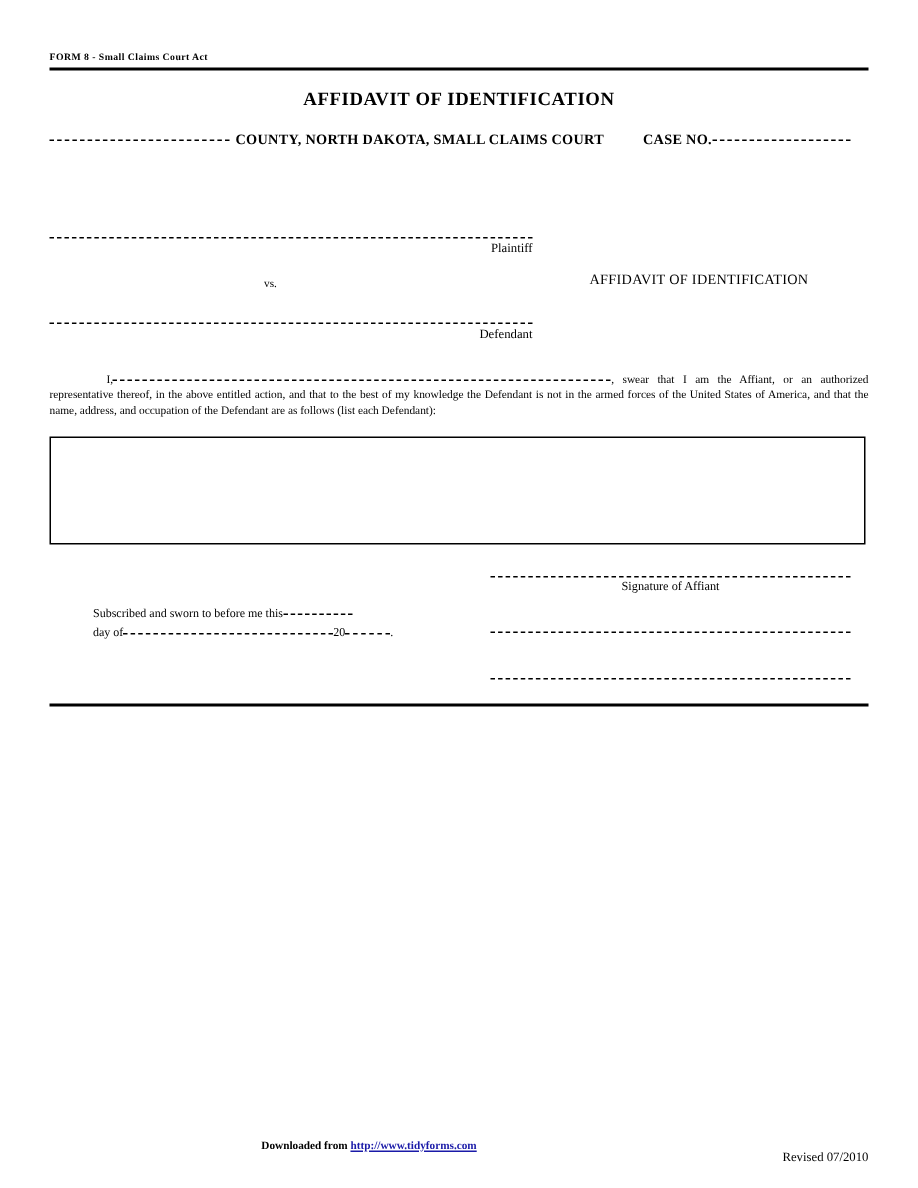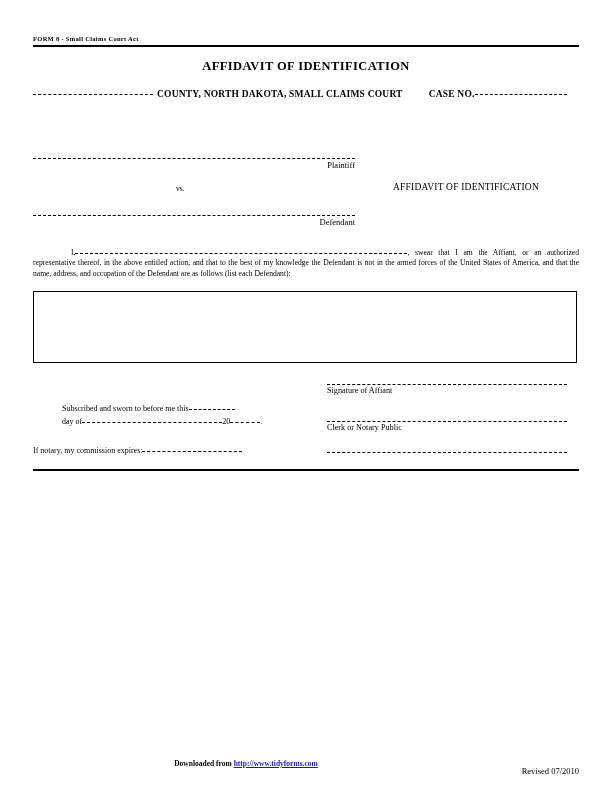--- a/index.html
+++ b/index.html
@@ -153,21 +153,21 @@
     height: 0;
   }
   .sig-rule.affiant { top: 384px; }
   .sig-rule.clerk   { top: 421px; }
   .sig-rule.county  { top: 452px; }
 
   .sig-label {
     position: absolute;
     left: 327px;
     width: 240px;
-    text-align: left;
+    text-align: center;
     font-size: 8.2px;
     white-space: nowrap;
   }
   .sig-label.affiant { top: 386px; }
   .sig-label.clerk   { top: 423px; }
   .sig-label.county  { top: 447px; text-align: right; }
 
   
   .notary-block {
     position: absolute;
@@ -275,25 +275,21 @@
 
   <div class="sig-rule affiant"></div>
   <div class="sig-label affiant">Signature of Affiant</div>
 
   <div class="notary-block">
     <span>Subscribed and sworn to before me this</span><span class="b-short"></span><br>
     <span>day of</span><span class="b-long"></span><span>20</span><span class="b-year"></span><span>.</span>
   </div>
 
   <div class="sig-rule clerk"></div>
-  <div class="sig-label clerk">Clerk or Notary Public</div>
-
-  <div class="commission-line">
-    <span>If notary, my commission expires:</span><span class="b-comm"></span>
-  </div>
+
 
   <div class="sig-rule county"></div>
 
   <div class="rule-bottom"></div>
 
   <div class="revised">Revised 07/2010</div>
 
   <div class="download-note">
     <span>Downloaded from </span><span class="dl-url">http://www.tidyforms.com</span>
   </div>

